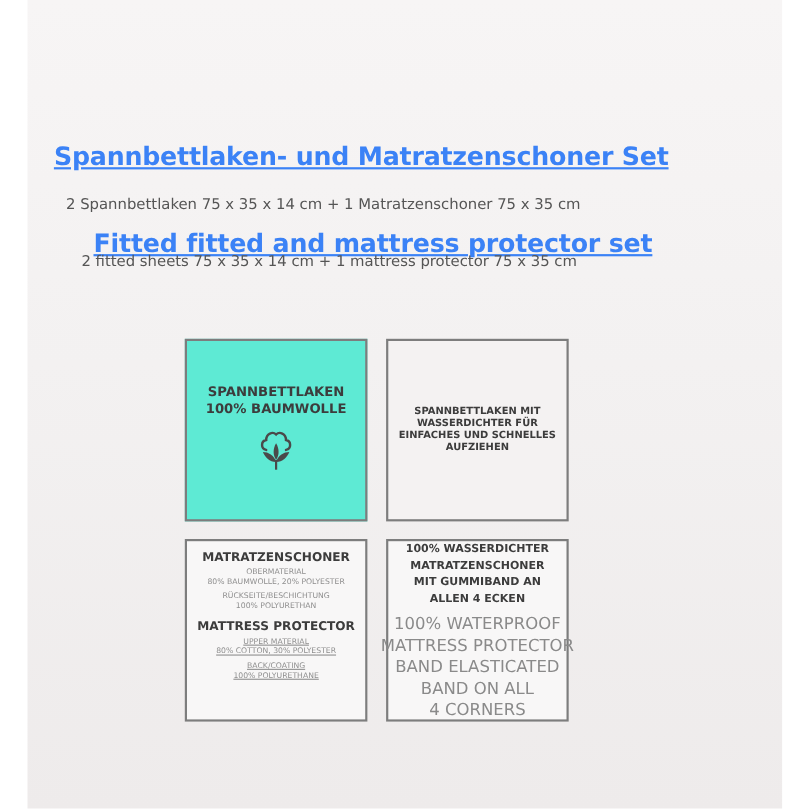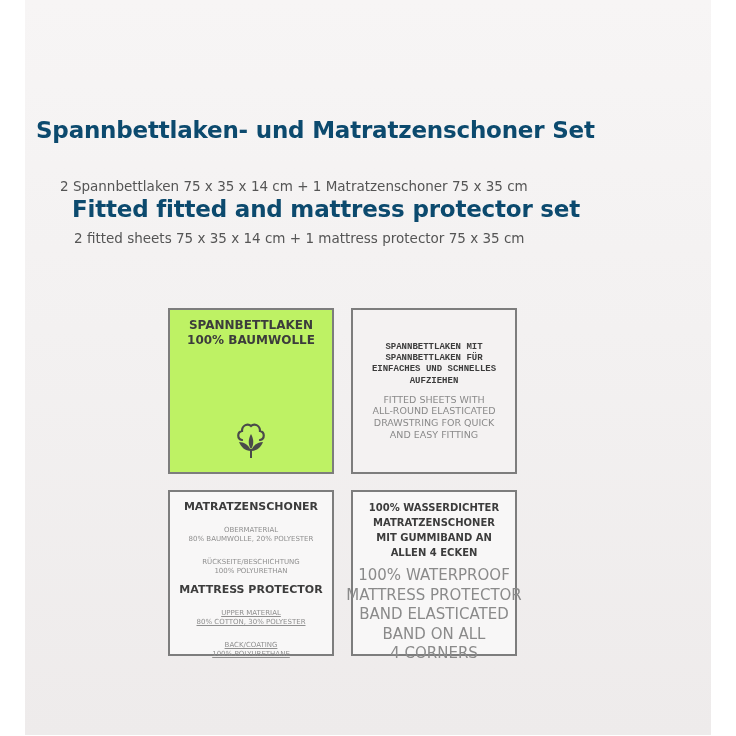--- a/index.html
+++ b/index.html
@@ -17,25 +17,26 @@
     .panel {
       position: absolute;
       left: 25px;
       top: 0;
       width: 686px;
       height: 735px;
       background: linear-gradient(180deg, #f7f5f5 0%, #f3f1f1 45%, #eeebeb 100%);
     }
     .title {
       position: absolute;
-      margin: 3px;
-      color: #0c4a6e;
+      margin: 16px;
+      color: #3b82f6;
       font-weight: bold;
       white-space: nowrap;
       letter-spacing: -0.2px;
+      text-decoration: underline;
     }
     .subtitle {
       position: absolute;
       margin: 0;
       color: #555555;
       white-space: nowrap;
     }
     #title-de {
       left: 33px;
       top: 114px;
@@ -65,24 +66,24 @@
       box-sizing: border-box;
       border: 2px solid #7d7d7d;
       background: #ffffff;
       display: flex;
       flex-direction: column;
       align-items: center;
       justify-content: center;
       text-align: center;
       padding: 6px 4px;
     }
-    #box-1 { left: 168px; top: 308px; justify-content: space-between; padding-top: 8px; background:#bef264;}
+    #box-1 { left: 168px; top: 308px; justify-content: center; padding-top: 8px; background:#5eead4;}
     #box-2 { left: 351px; top: 308px; background:#f4f2f2; }
     #box-3 { left: 168px; top: 490px; background:#f8f7f7; justify-content: flex-start; padding-top: 4px;}
-    #box-4 { left: 351px; top: 490px; background:#f8f7f7; justify-content: flex-start; padding-top: 8px;}
+    #box-4 { left: 351px; top: 490px; background:#f8f7f7; justify-content: center; padding-top: 8px;}
 
     .de-strong {
       color: #3c3c3c;
       font-weight: bold;
       line-height: 1.25;
     }
     .en-light {
       color: #8a8a8a;
       line-height: 1.22;
     }
@@ -100,25 +101,25 @@
     .line { display: block; white-space: nowrap; }
 
     #box-1 .de-strong { font-size: 12px; }
     #box-1 .en-light { font-size: 13px; color: #777; margin-top: 4px; }
     .cotton-icon {
       width: 30px;
       height: 46px;
       margin-top: 10px;
     }
 
-    #box-2 .de-strong { font-size: 9px; font-family: Liberation Mono, monospace; }
+    #box-2 .de-strong { font-size: 9px; }
     #box-2 .en-light { font-size: 9.5px; margin-top: 7px; }
 
     #box-3 .head { font-size: 11px; font-weight: bold; color: #3c3c3c; margin-top: 4px; }
-    #box-3 .group { margin-top: 13px; }
+    #box-3 .group { margin-top: 3px; }
     #box-3 .head-en { margin-top: 6px; }
 
     #box-4 .de-strong { font-size: 10px; line-height: 1.5; }
     #box-4 .en-light { font-size: 15px; margin-top: 6px; line-height: 1.3; }
   </style>
 </head>
 <body>
 
 <div class="panel"></div>
 
@@ -137,29 +138,23 @@
     <path d="M15 14 C12 19 12 25 15 29 C18 25 18 19 15 14 Z" fill="#4a4a4a"></path>
     <path d="M3 22 C8 22 13 25 15 31 C9 31 5 27 3 22 Z" fill="#4a4a4a"></path>
     <path d="M27 22 C22 22 17 25 15 31 C21 31 25 27 27 22 Z" fill="#4a4a4a"></path>
     <rect x="14" y="29" width="2" height="9" fill="#4a4a4a"></rect>
   </svg>
 </div>
 
 <div class="box" id="box-2">
   <div class="de-strong">
     <span class="line">SPANNBETTLAKEN MIT</span>
-    <span class="line">SPANNBETTLAKEN FÜR</span>
+    <span class="line">WASSERDICHTER FÜR</span>
     <span class="line">EINFACHES UND SCHNELLES</span>
     <span class="line">AUFZIEHEN</span>
-  </div>
-  <div class="en-light">
-    <span class="line">FITTED SHEETS WITH</span>
-    <span class="line">ALL-ROUND ELASTICATED</span>
-    <span class="line">DRAWSTRING FOR QUICK</span>
-    <span class="line">AND EASY FITTING</span>
   </div>
 </div>
 
 <div class="box" id="box-3">
   <div class="head">MATRATZENSCHONER</div>
   <div class="tiny-de group">
     <span class="line">OBERMATERIAL</span>
     <span class="line">80% BAUMWOLLE, 20% POLYESTER</span>
   </div>
   <div class="tiny-de group">

